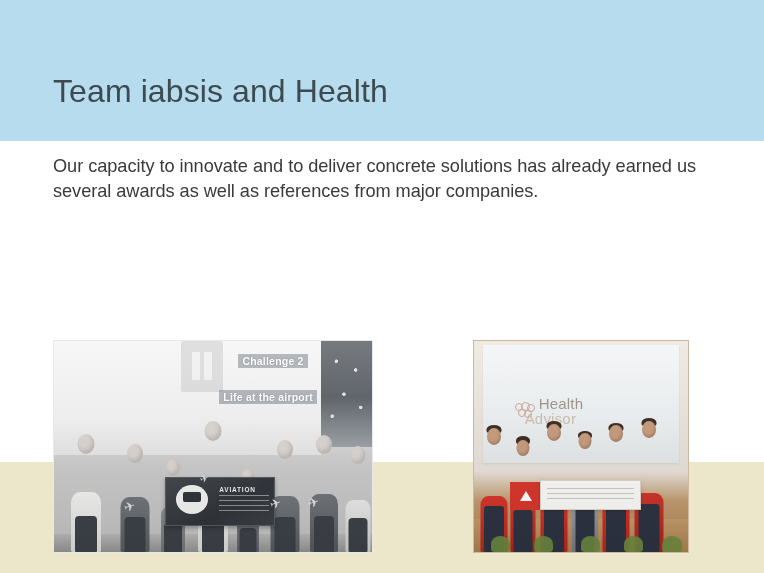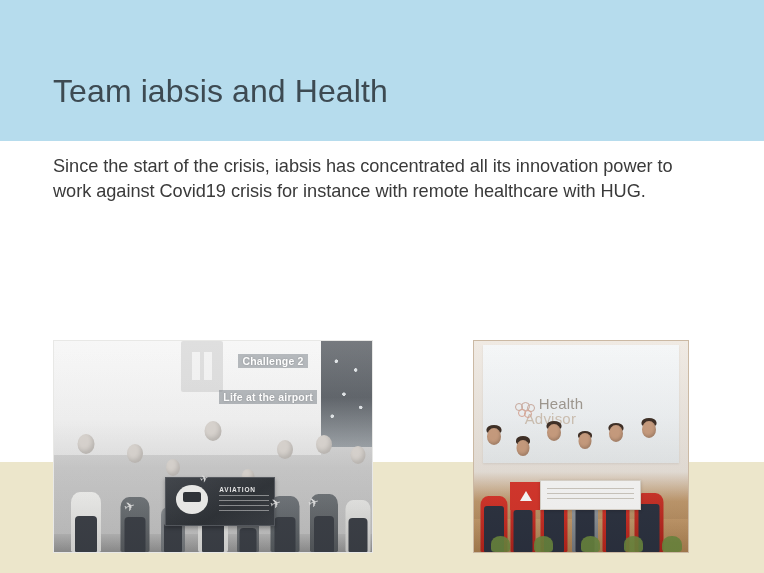--- a/index.html
+++ b/index.html
@@ -352,21 +352,21 @@
 <body>
 
 <div class="slide">
 
   <div class="band-top"></div>
   <div class="band-bottom"></div>
 
   <h1 class="title">Team iabsis and Health</h1>
 
   <div class="body-block">
-    <p class="para">Since the start of the crisis, iabsis has concentrated all its innovation power to work against Covid19 crisis for instance with remote healthcare with HUG.</p>
+    <p class="para">Our capacity to innovate and to deliver concrete solutions has already earned us several awards as well as references from major companies.</p>
   </div>
 
   <div class="photo photo-left">
     <div class="ph-inner">
       <div class="L-wall"></div>
       <div class="L-screen"></div>
       <div class="L-logo-ghost"></div>
       <div class="L-rightpanel"></div>
 
       <div class="L-chip c1">Challenge 2</div>

